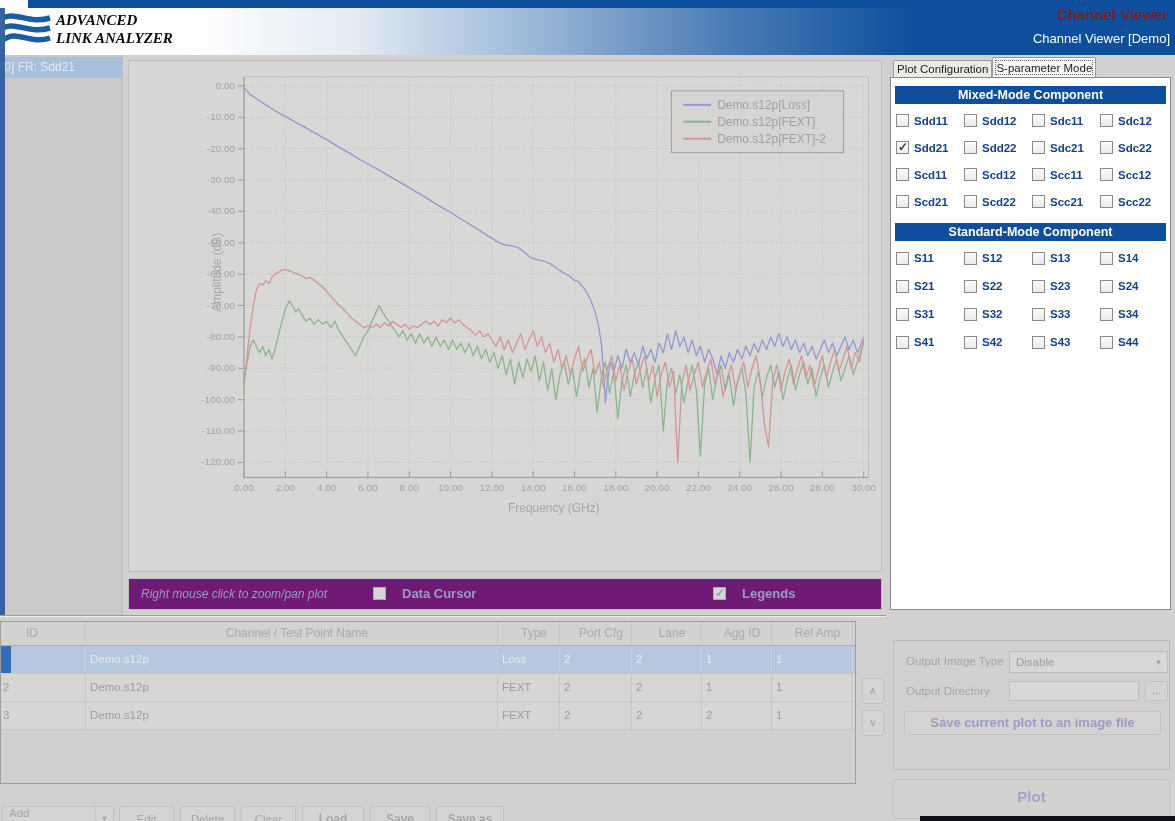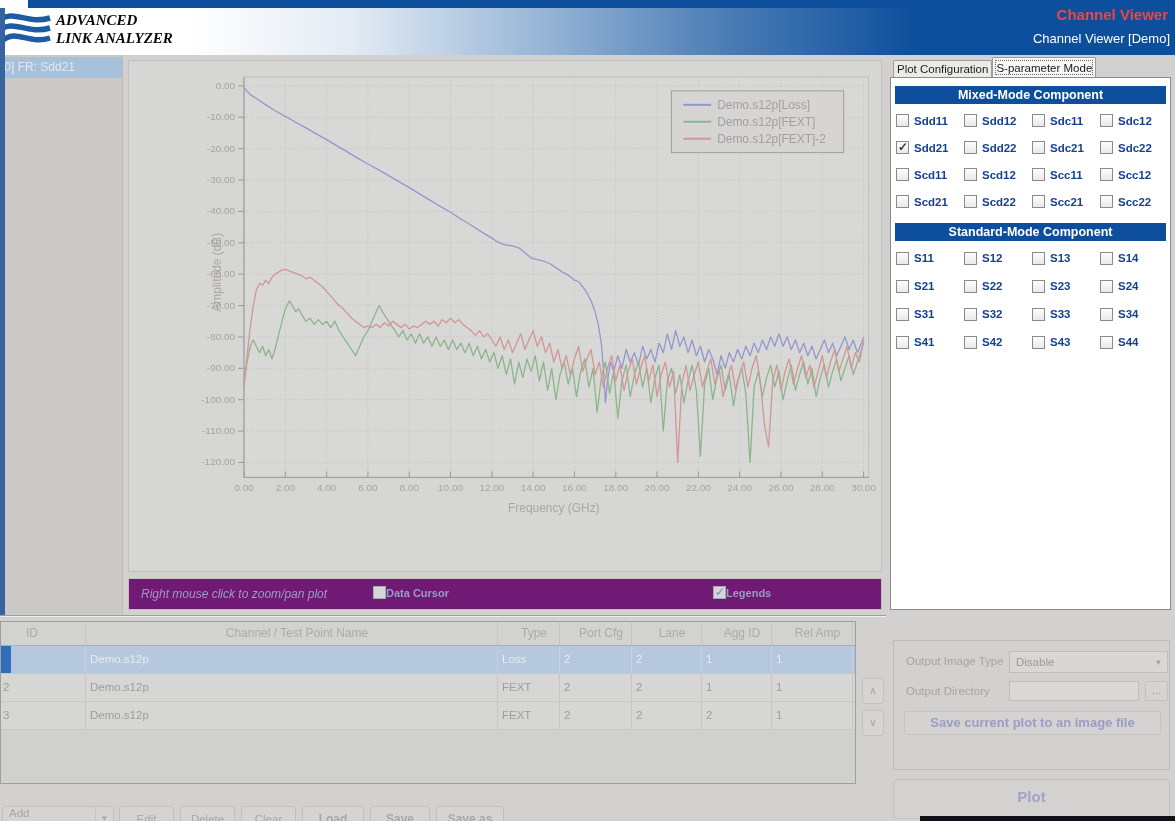--- a/index.html
+++ b/index.html
@@ -10,40 +10,40 @@
 
   
   .hdr { position:absolute; left:0; top:0; width:1175px; height:55px; background:#fff; }
   .hdr-top-strip { position:absolute; left:28px; top:0; width:1147px; height:8px; background:#0d4f9c; }
   .hdr-band { position:absolute; left:0; top:8px; width:1175px; height:47px;
     background:linear-gradient(to right,#ffffff 0%,#ffffff 16%,#e3ebf4 30%,#9db9d8 45%,#4a7cb5 62%,#0d4f9c 78%,#0d4f9c 100%); }
   .logo { position:absolute; left:-4px; top:10px; display:flex; align-items:center; }
   .logo svg { width:56px; height:40px; }
   .logo-text { margin-left:4px; font-family:"Liberation Serif", serif; font-style:italic; font-weight:700;
                font-size:15px; line-height:1.18; color:#0b0b0b; white-space:nowrap; }
-  .hdr-title { position:absolute; right:7px; top:6px; color:#ef4444; font-size:15px; font-weight:700; }
+  .hdr-title { position:absolute; right:7px; top:6px; color:#7f1d1d; font-size:15px; font-weight:700; }
   .hdr-sub   { position:absolute; right:5px; top:31px; color:#fff; font-size:13px;text-align:right; }
 
   
   .left-stripe { position:absolute; left:0; top:8px; width:5px; height:609px; background:#35649f; }
   .sidebar { position:absolute; left:5px; top:55px; width:118px; height:562px; background:#cac9c7;
              border-right:1px solid #bdbcba; }
   .sb-item { height:21px; line-height:21px; margin-top:2px; background:#a7c1dc; color:#e3e8ee;
              font-size:12px; white-space:nowrap; overflow:hidden; text-indent:-4px; }
 
   
   .plot-panel { position:absolute; left:128px; top:60px; width:754px; height:512px;
                 background:#d6d6d4; border:1px solid #c1c0bd; }
   .plot-panel svg { display:block; width:100%; height:100%; }
 
   .plot-footer { position:absolute; left:128px; top:578px; width:754px; height:32px;
                  background:#701a75; border:1px solid #c2c1be; }
   .pf-hint { position:absolute; left:12px; top:8px; font-style:italic; font-size:12px; color:#9c9cc2; }
-  .pf-chk { position:absolute; top:7px; display:flex; align-items:center; gap:0;
-            font-size:11px; font-weight:700; color:#9c9cc2; cursor:default; }
+  .pf-chk { position:absolute; top:7px; display:flex; align-items:center; gap:16px;
+            font-size:13px; font-weight:700; color:#9c9cc2; cursor:default; }
   .pf-chk.dc { left:244px; } .pf-chk.lg { left:584px; }
 
   
   .cb { width:13px; height:13px; border:1px solid #8a8a8a; background:linear-gradient(180deg,#fdfdfd,#e9e9e9);
         display:inline-block; position:relative; flex:0 0 13px; }
   .cb.checked::after { content:"✓"; position:absolute; left:1px; top:-2px; font-size:12px; font-weight:700; color:#3a3a3a; }
   .cb.dim { border-color:#a9a9b6; background:#d6d6d8; }
   .cb.dim.checked::after { color:#9a9ac0; }
 
   

